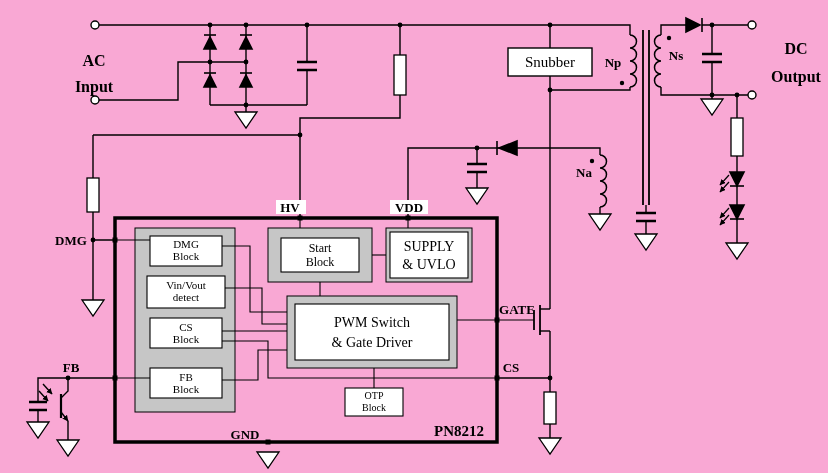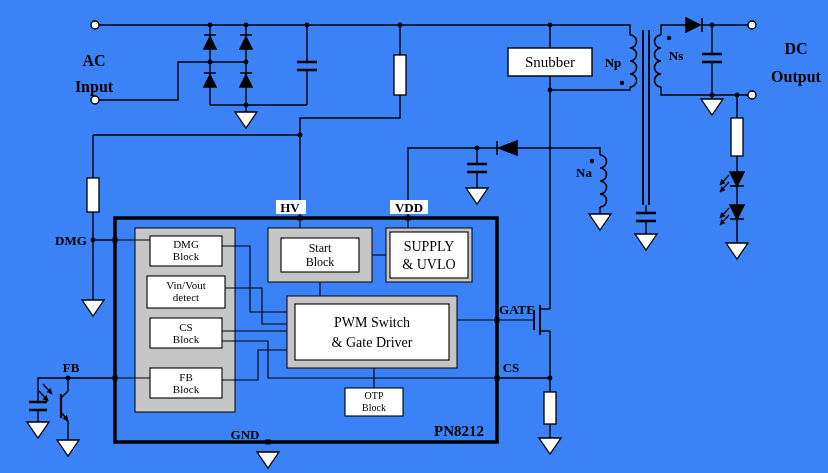--- a/index.html
+++ b/index.html
@@ -1,16 +1,16 @@
 <!DOCTYPE html>
 <html><head>
 <meta charset="utf-8">
 <style>
   html,body{margin:0;padding:0;background:#ffffff;}
-  .canvas{width:828px;height:473px;position:relative;background:#3b82f6;overflow:hidden;}
+  .canvas{width:828px;height:473px;position:relative;background:#f9a8d4;overflow:hidden;}
   svg{display:block;}
   text{user-select:none;}
 </style>
 </head>
 <body>
 
 <div class="canvas">
 <svg width="828" height="473" viewBox="0 0 828 473" xmlns="http://www.w3.org/2000/svg">
   <defs>
     <marker id="arrow" markerWidth="7" markerHeight="7" refX="5.5" refY="3" orient="auto" markerUnits="userSpaceOnUse">

